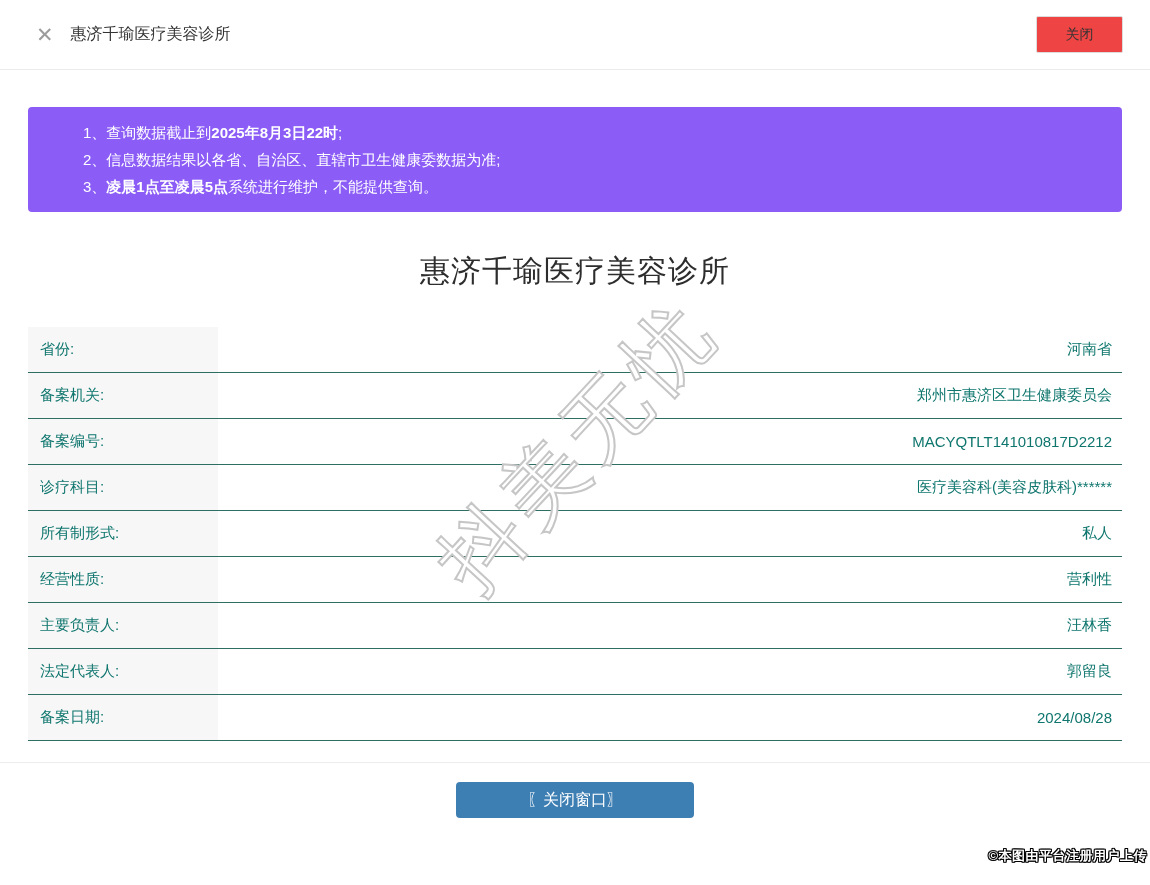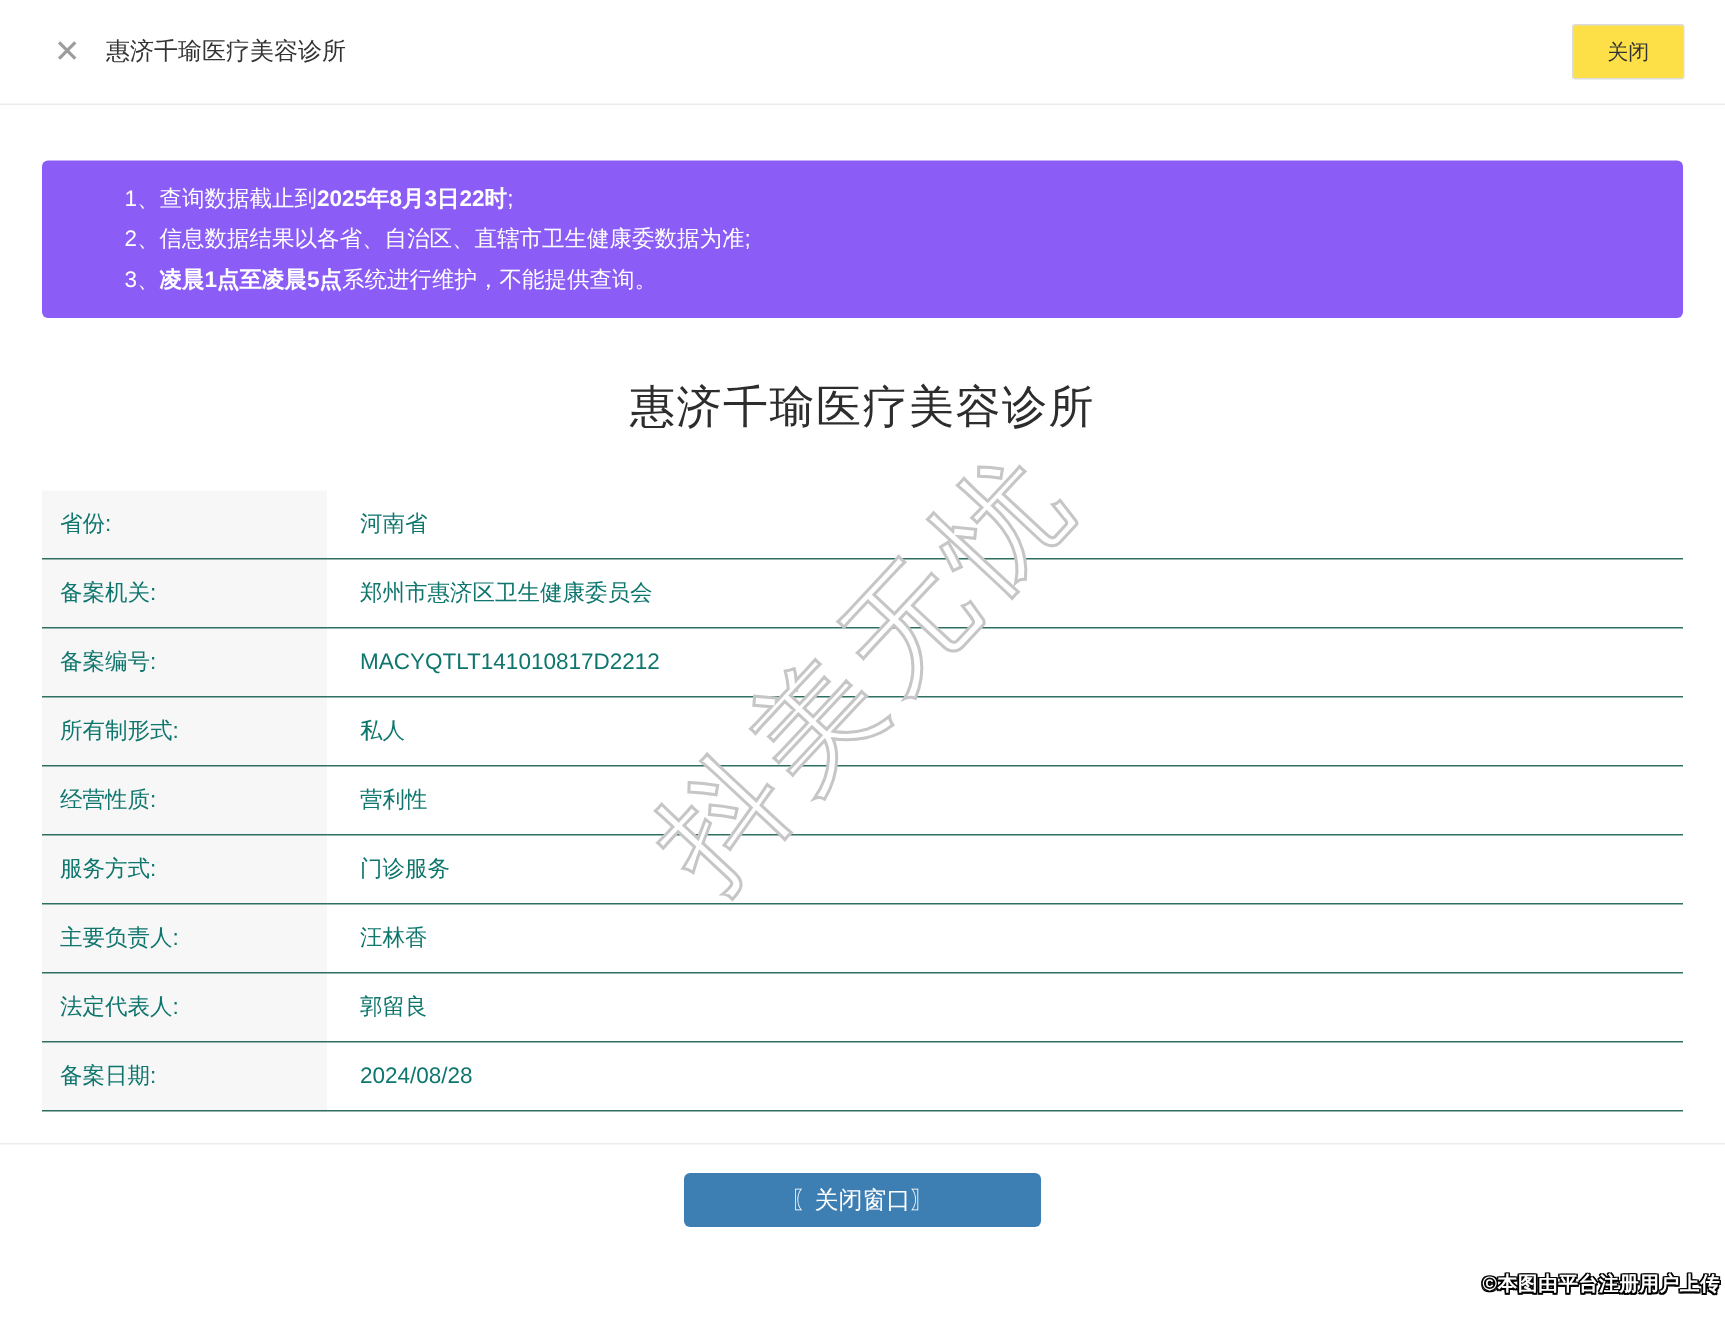--- a/index.html
+++ b/index.html
@@ -24,23 +24,23 @@
     color: #9c9c9c;
     font-size: 21px;
     line-height: 1;
     margin-right: 17px;
     cursor: pointer;
     font-weight: 400;
   }
   .titlebar-title { font-size: 16px; color: #333; }
   .titlebar-btn {
     margin-left: auto;
-    width: 75px;
+    width: 87px;
     height: 37px;
-    background: #fde047;
+    background: #ef4444;
     border: 1px solid #dcdcdc;
     border-radius: 2px;
     font-size: 14px;
     color: #333;
     font-family: inherit;
     cursor: pointer;
   }
   
   .notice {
     margin: 37px 28px 0 28px;
@@ -68,21 +68,21 @@
     border-collapse: collapse;
     font-size: 15px;
     color: #0f766e;
   }
   .info-table td { border-bottom: 1px solid #2f6e62; }
   .info-table td.lbl {
     width: 190px;
     background: #f7f7f7;
     padding: 13px 10px 13px 12px;
   }
-  .info-table td.val { padding: 13px 10px 13px 22px; }
+  .info-table td.val { padding: 13px 10px 13px 22px; text-align: right; }
   
   .footer-divider {
     margin-top: 21px;
     border-top: 1px solid #ececec;
     width: 100%;
   }
   .btn-wrap { text-align: center; margin-top: 19px; }
   .close-window-btn {
     width: 238px;
     height: 36px;
@@ -149,30 +149,30 @@
       </tr>
     <tr>
         <td class="lbl">备案机关:</td>
         <td class="val">郑州市惠济区卫生健康委员会</td>
       </tr>
     <tr>
         <td class="lbl">备案编号:</td>
         <td class="val">MACYQTLT141010817D2212</td>
       </tr>
     <tr>
+        <td class="lbl">诊疗科目:</td>
+        <td class="val">医疗美容科(美容皮肤科)******</td>
+      </tr>
+    <tr>
         <td class="lbl">所有制形式:</td>
         <td class="val">私人</td>
       </tr>
     <tr>
         <td class="lbl">经营性质:</td>
         <td class="val">营利性</td>
-      </tr>
-    <tr>
-        <td class="lbl">服务方式:</td>
-        <td class="val">门诊服务</td>
       </tr>
     <tr>
         <td class="lbl">主要负责人:</td>
         <td class="val">汪林香</td>
       </tr>
     <tr>
         <td class="lbl">法定代表人:</td>
         <td class="val">郭留良</td>
       </tr>
     <tr>

